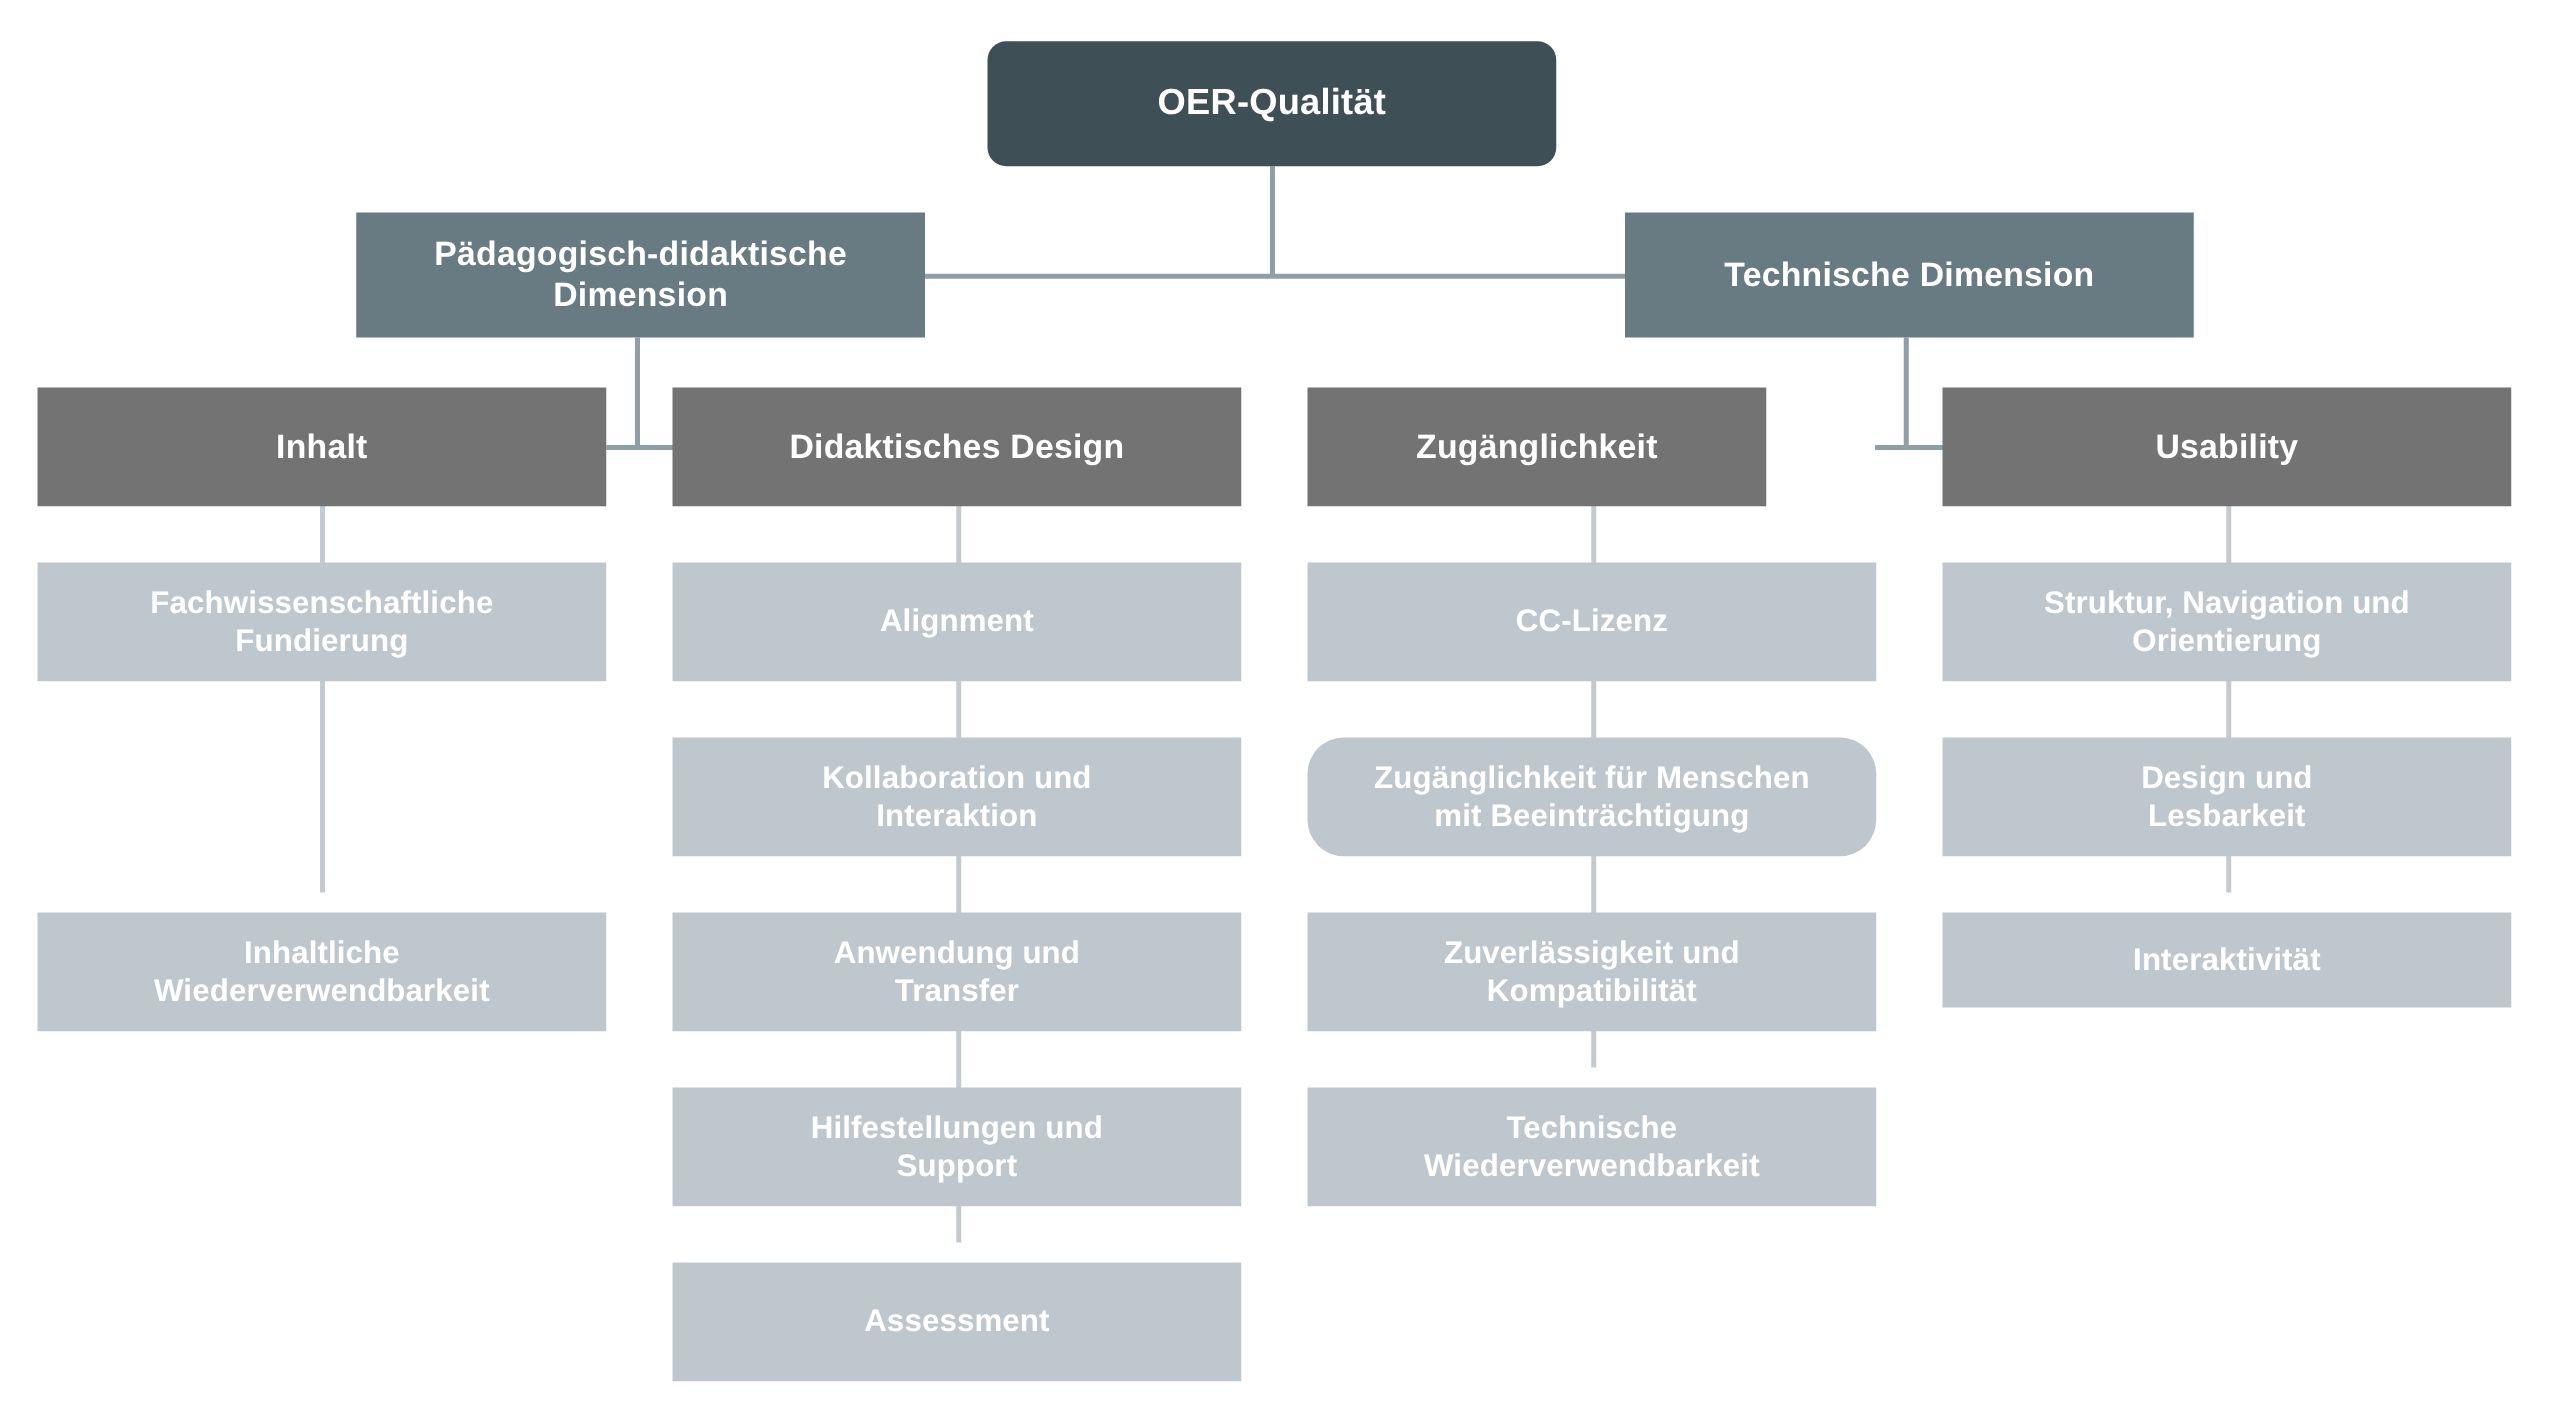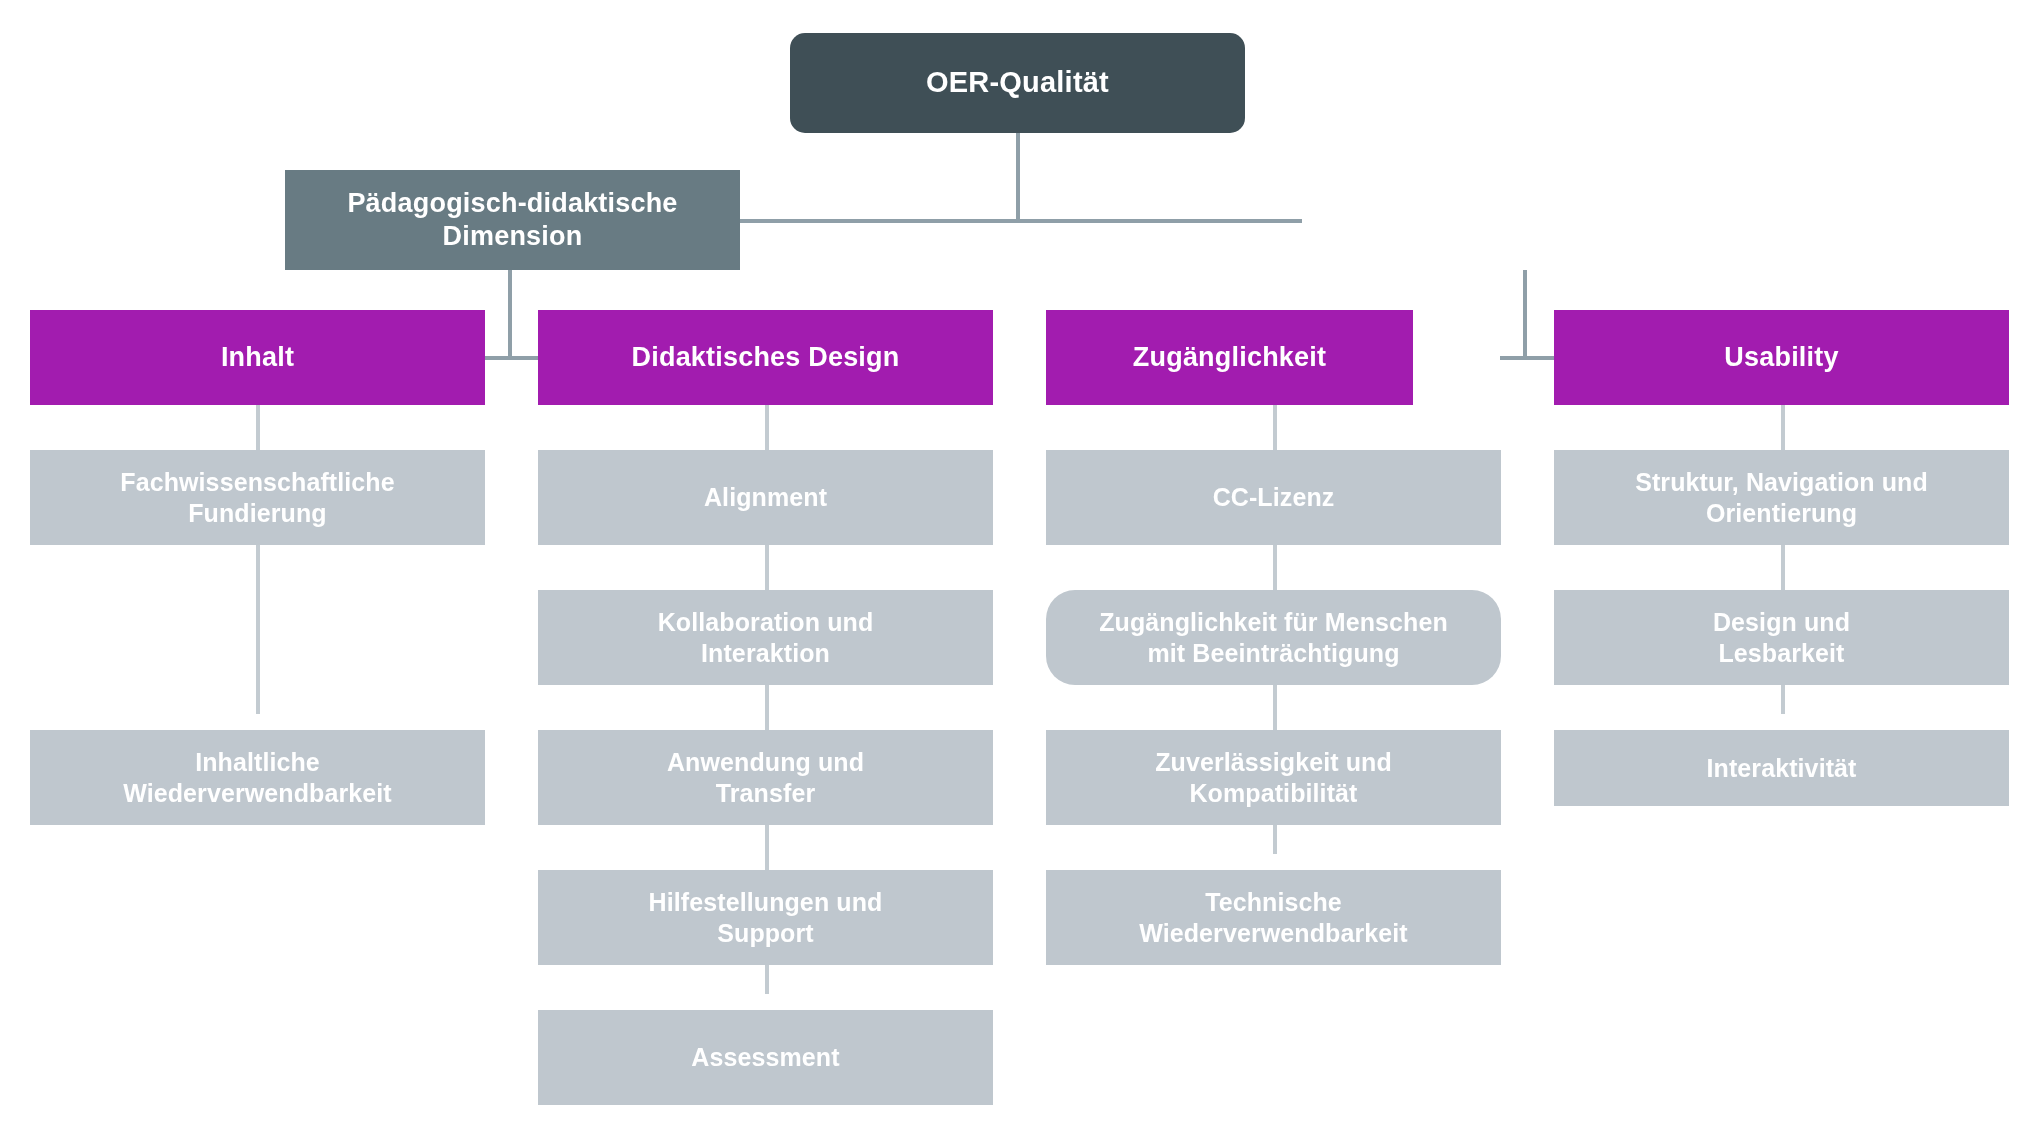--- a/index.html
+++ b/index.html
@@ -36,21 +36,21 @@
   }
 
   .node .label {
     display: block;
     white-space: pre-line;
   }
 
   
   .tier-root  { background: #3f4f56; font-size: 29px; letter-spacing: .2px; }
   .tier-dim   { background: #687b83; font-size: 27px; letter-spacing: .2px; }
-  .tier-cat   { background: #a21caf; font-size: 27px; letter-spacing: .2px; }
+  .tier-cat   { background: #737373; font-size: 27px; letter-spacing: .2px; }
   .tier-leaf  { background: #bfc7ce; font-size: 25px; letter-spacing: .1px; }
 
   
   .conn {
     position: absolute;
     background: #8f9fa8;
     z-index: 1;
   }
   .conn.v { width: 4px; }
   .conn.h { height: 4px; }
@@ -81,20 +81,23 @@
 
   <div class="node tier-root" style="left:790px; top:33px; width:455px; height:100px;border-radius:15px;">
     <span class="label">OER-Qualität</span>
   </div>
 
   <div class="node tier-dim" style="left:285px; top:170px; width:455px; height:100px;">
     <span class="label">Pädagogisch-didaktische
 Dimension</span>
   </div>
 
+  <div class="node tier-dim" style="left:1300px; top:170px; width:455px; height:100px;">
+    <span class="label">Technische Dimension</span>
+  </div>
 
   <div class="node tier-cat" style="left:30px; top:310px; width:455px; height:95px;">
     <span class="label">Inhalt</span>
   </div>
 
   <div class="node tier-cat" style="left:538px; top:310px; width:455px; height:95px;">
     <span class="label">Didaktisches Design</span>
   </div>
 
   <div class="node tier-cat" style="left:1046px; top:310px; width:367px; height:95px;">

